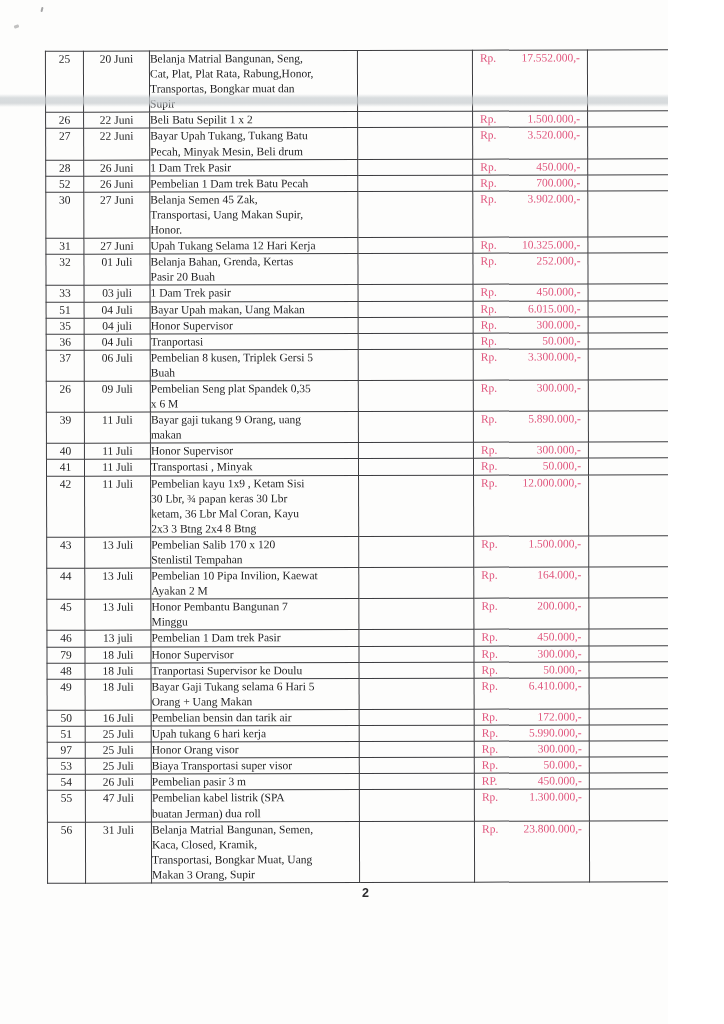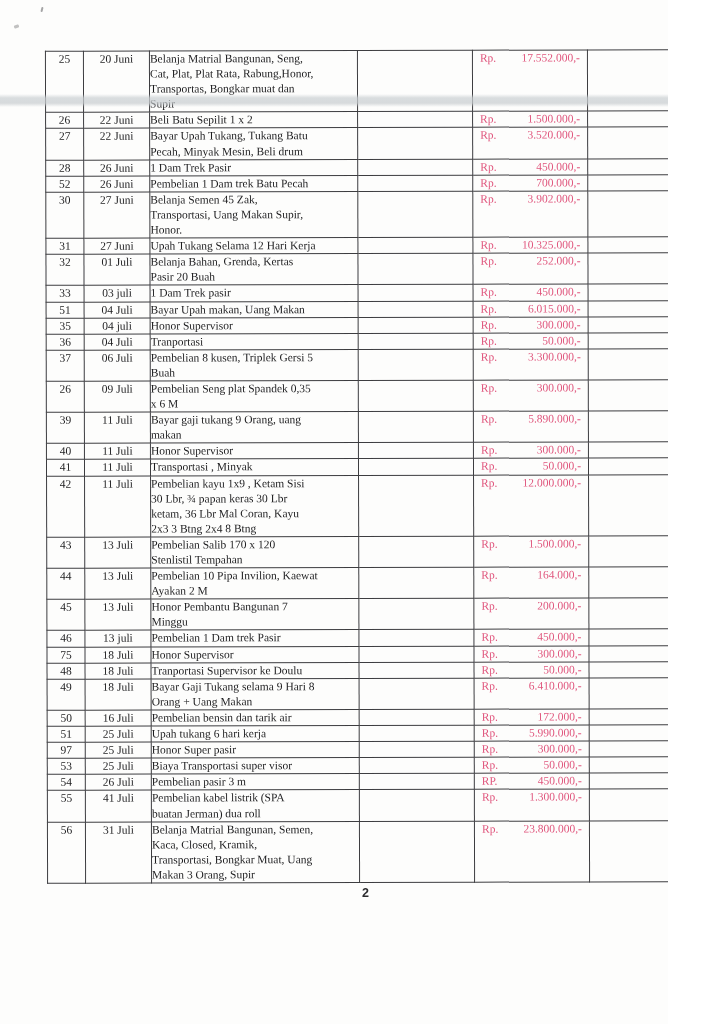--- a/index.html
+++ b/index.html
@@ -431,21 +431,21 @@
     <td class="c-amt">
       <div class="amt-wrap">
         <span class="cur">Rp.</span>
         <span class="val">450.000,-</span>
       </div>
     </td>
     <td class="c-blank2"></td>
   </tr>
 
   <tr>
-    <td class="c-no">75</td>
+    <td class="c-no">79</td>
     <td class="c-date">18 Juli</td>
     <td class="c-desc">Honor Supervisor</td>
     <td class="c-blank"></td>
     <td class="c-amt">
       <div class="amt-wrap">
         <span class="cur">Rp.</span>
         <span class="val">300.000,-</span>
       </div>
     </td>
     <td class="c-blank2"></td>
@@ -461,21 +461,21 @@
         <span class="cur">Rp.</span>
         <span class="val">50.000,-</span>
       </div>
     </td>
     <td class="c-blank2"></td>
   </tr>
 
   <tr>
     <td class="c-no">49</td>
     <td class="c-date">18 Juli</td>
-    <td class="c-desc">Bayar Gaji Tukang selama 9 Hari 8
+    <td class="c-desc">Bayar Gaji Tukang selama 6 Hari 5
 Orang + Uang Makan</td>
     <td class="c-blank"></td>
     <td class="c-amt">
       <div class="amt-wrap">
         <span class="cur">Rp.</span>
         <span class="val">6.410.000,-</span>
       </div>
     </td>
     <td class="c-blank2"></td>
   </tr>
@@ -504,21 +504,21 @@
         <span class="cur">Rp.</span>
         <span class="val">5.990.000,-</span>
       </div>
     </td>
     <td class="c-blank2"></td>
   </tr>
 
   <tr>
     <td class="c-no">97</td>
     <td class="c-date">25 Juli</td>
-    <td class="c-desc">Honor Super pasir</td>
+    <td class="c-desc">Honor Orang visor</td>
     <td class="c-blank"></td>
     <td class="c-amt">
       <div class="amt-wrap">
         <span class="cur">Rp.</span>
         <span class="val">300.000,-</span>
       </div>
     </td>
     <td class="c-blank2"></td>
   </tr>
 
@@ -545,21 +545,21 @@
       <div class="amt-wrap">
         <span class="cur">RP.</span>
         <span class="val">450.000,-</span>
       </div>
     </td>
     <td class="c-blank2"></td>
   </tr>
 
   <tr>
     <td class="c-no">55</td>
-    <td class="c-date">41 Juli</td>
+    <td class="c-date">47 Juli</td>
     <td class="c-desc">Pembelian kabel listrik (SPA
 buatan Jerman) dua roll</td>
     <td class="c-blank"></td>
     <td class="c-amt">
       <div class="amt-wrap">
         <span class="cur">Rp.</span>
         <span class="val">1.300.000,-</span>
       </div>
     </td>
     <td class="c-blank2"></td>

